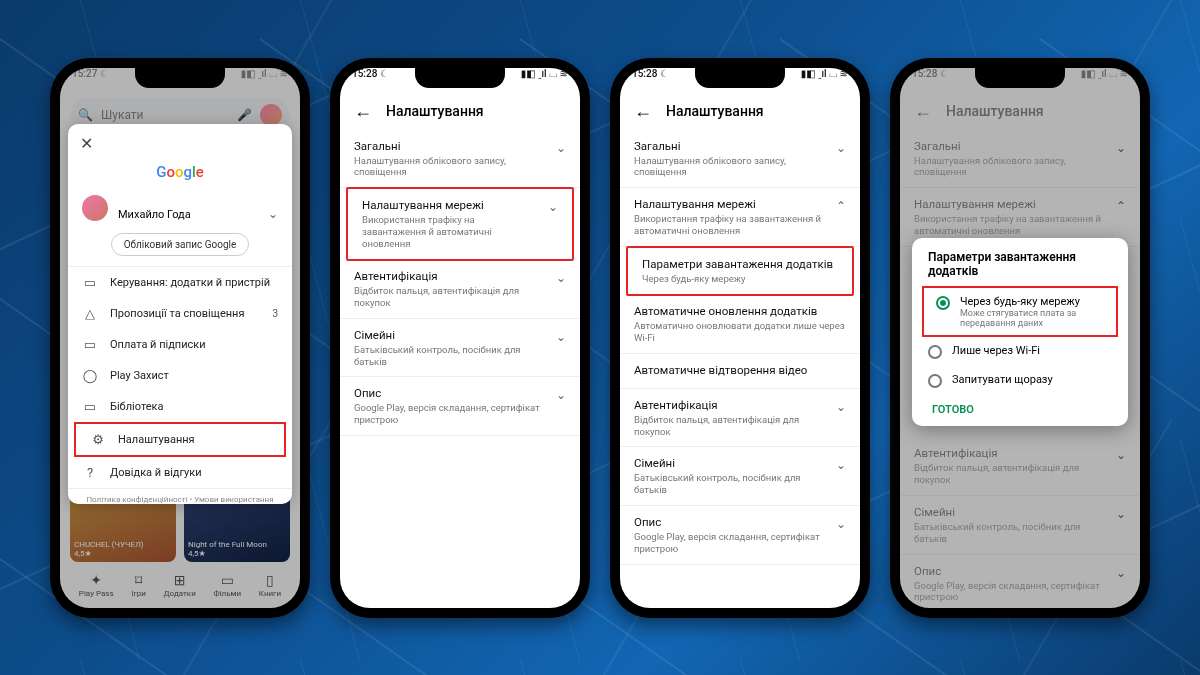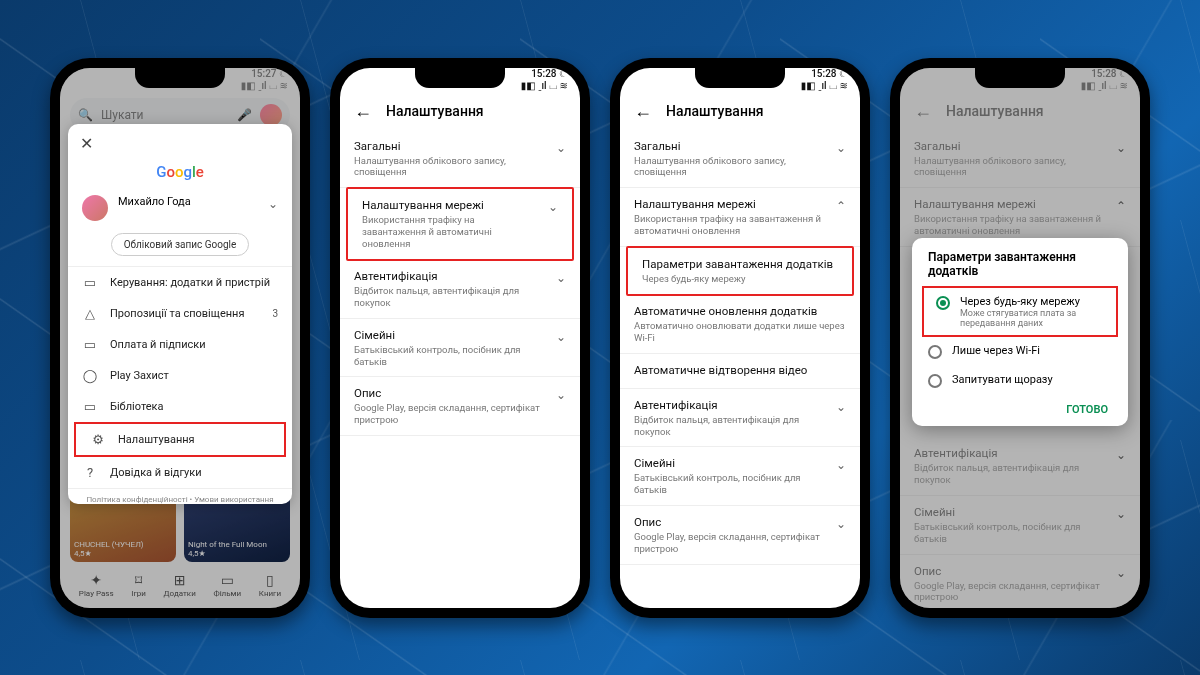--- a/index.html
+++ b/index.html
@@ -20,22 +20,22 @@
     background-size: 260px 260px, 340px 340px, 220px 220px, 420px 420px;
     pointer-events:none;
   }
   .phone {
     width: 260px; height: 560px; background:#000; border-radius: 40px;
     position: relative; padding: 10px; box-shadow: 0 8px 18px rgba(0,0,0,.45); flex-shrink:0;
   }
   .notch { position:absolute; top:8px; left:50%; transform:translateX(-50%);
     width:90px; height:22px; background:#000; border-radius:0 0 14px 14px; z-index:5;}
   .screen { width:100%; height:100%; background:#fff; border-radius:30px; overflow:hidden; position:relative; }
-  .status { height:24px; display:flex; justify-content:space-between; align-items:flex-end;
-    padding:0 12px; font-size:10px; color:#111; font-weight:500;flex-direction:column;}
+  .status { height:24px; display:flex; justify-content:space-between; align-items:flex-start;
+    padding:0 12px; font-size:10px; color:#111; font-weight:500;}
   .status .r { display:flex; gap:3px; align-items:center;padding-left:13px;}
   .dim .status { color:#888; }
   .dim { background:#fafafa; }
   .scrim { position:absolute; inset:0; background:rgba(0,0,0,.28); z-index:2;}
   .hdr { display:flex; align-items:center; gap:14px; padding:10px 14px; font-size:14px; font-weight:500;}
   .hdr .back { font-size:18px; line-height:1;}
   .section { border-bottom:1px solid #eee; padding:9px 14px; display:flex; justify-content:space-between; align-items:flex-start; gap:8px;}
   .section .txt { flex:1;}
   .section .t { font-size:11.5px; color:#111; margin-bottom:2px;}
   .section .s { font-size:9.5px; color:#777; line-height:1.25;}
@@ -49,21 +49,21 @@
     display:flex; align-items:center; padding:0 8px; gap:8px; font-size:12px; color:#888;}
   .av { width:22px; height:22px; border-radius:50%; background:linear-gradient(135deg,#f8a,#fa8);}
   
   .card { position:absolute; top:56px; left:8px; right:8px; bottom:104px; background:#fff;
     border-radius:10px; box-shadow:0 2px 14px rgba(0,0,0,.25); z-index:3; display:flex; flex-direction:column;}
   .glogo { text-align:center; font-size:15px; font-weight:500; padding:8px 0;margin-top:31px;}
   .glogo span:nth-child(1){color:#4285F4}.glogo span:nth-child(2){color:#EA4335}
   .glogo span:nth-child(3){color:#FBBC05}.glogo span:nth-child(4){color:#4285F4}
   .glogo span:nth-child(5){color:#34A853}.glogo span:nth-child(6){color:#EA4335}
   .close{position:absolute;top:10px;left:12px;font-size:16px;color:#444;}
-  .prof { display:flex; align-items:flex-start; gap:10px; padding:6px 14px;}
+  .prof { display:flex; align-items:flex-end; gap:10px; padding:6px 14px;}
   .pav {width:26px;height:26px;border-radius:50%;background:linear-gradient(135deg,#e7a,#c76);}
   .btn { display:block; margin:6px auto 10px; padding:5px 12px; border:1px solid #ccc;
     border-radius:14px; font-size:10px; color:#333;}
   .mi { display:flex; align-items:center; gap:12px; padding:8px 14px; font-size:11px; color:#222;}
   .ic { width:16px; text-align:center; font-size:13px; color:#555;}
   .mi .badge{margin-left:auto;font-size:10px;color:#555;}
   .hl2{border:2px solid #e62222;margin:0 6px;}
   .ftr{font-size:8px;color:#888;text-align:center;padding:6px 4px;margin-top:auto;border-top:1px solid #eee;}
   
   .apps{position:absolute;bottom:46px;left:10px;right:10px;display:flex;gap:8px;}
@@ -75,21 +75,21 @@
   .nic{font-size:14px;display:block;margin-bottom:1px;}
   
   .dlg{position:absolute;top:170px;left:12px;right:12px;background:#fff;border-radius:10px;
     box-shadow:0 4px 20px rgba(0,0,0,.35);z-index:4;padding:12px 4px 6px;}
   .dlg h4{font-size:12px;font-weight:600;padding:0 12px 8px;}
   .opt{display:flex;align-items:flex-start;gap:10px;padding:7px 12px;}
   .ro{width:14px;height:14px;border:2px solid #777;border-radius:50%;margin-top:1px;flex-shrink:0;}
   .ro.on{border-color:#0a8f53;position:relative;}
   .ro.on::after{content:"";position:absolute;inset:2px;background:#0a8f53;border-radius:50%;}
   .opt .ot{font-size:11px;}.opt .os{font-size:9px;color:#777;}
-  .done{text-align:right;padding:8px 16px 4px;color:#0a8f53;font-size:11px;font-weight:600;}
+  .done{text-align:left;padding:8px 16px 4px;color:#0a8f53;font-size:11px;font-weight:600;}
   .hl3{border:2px solid #e62222;margin:0 6px;}
 </style>
 </head>
 <body>
 
 <div class="phone">
  <div class="notch"></div>
  <div class="screen dim">
    <div class="status">
      <span><span>15:27</span> <span>☾</span></span>

